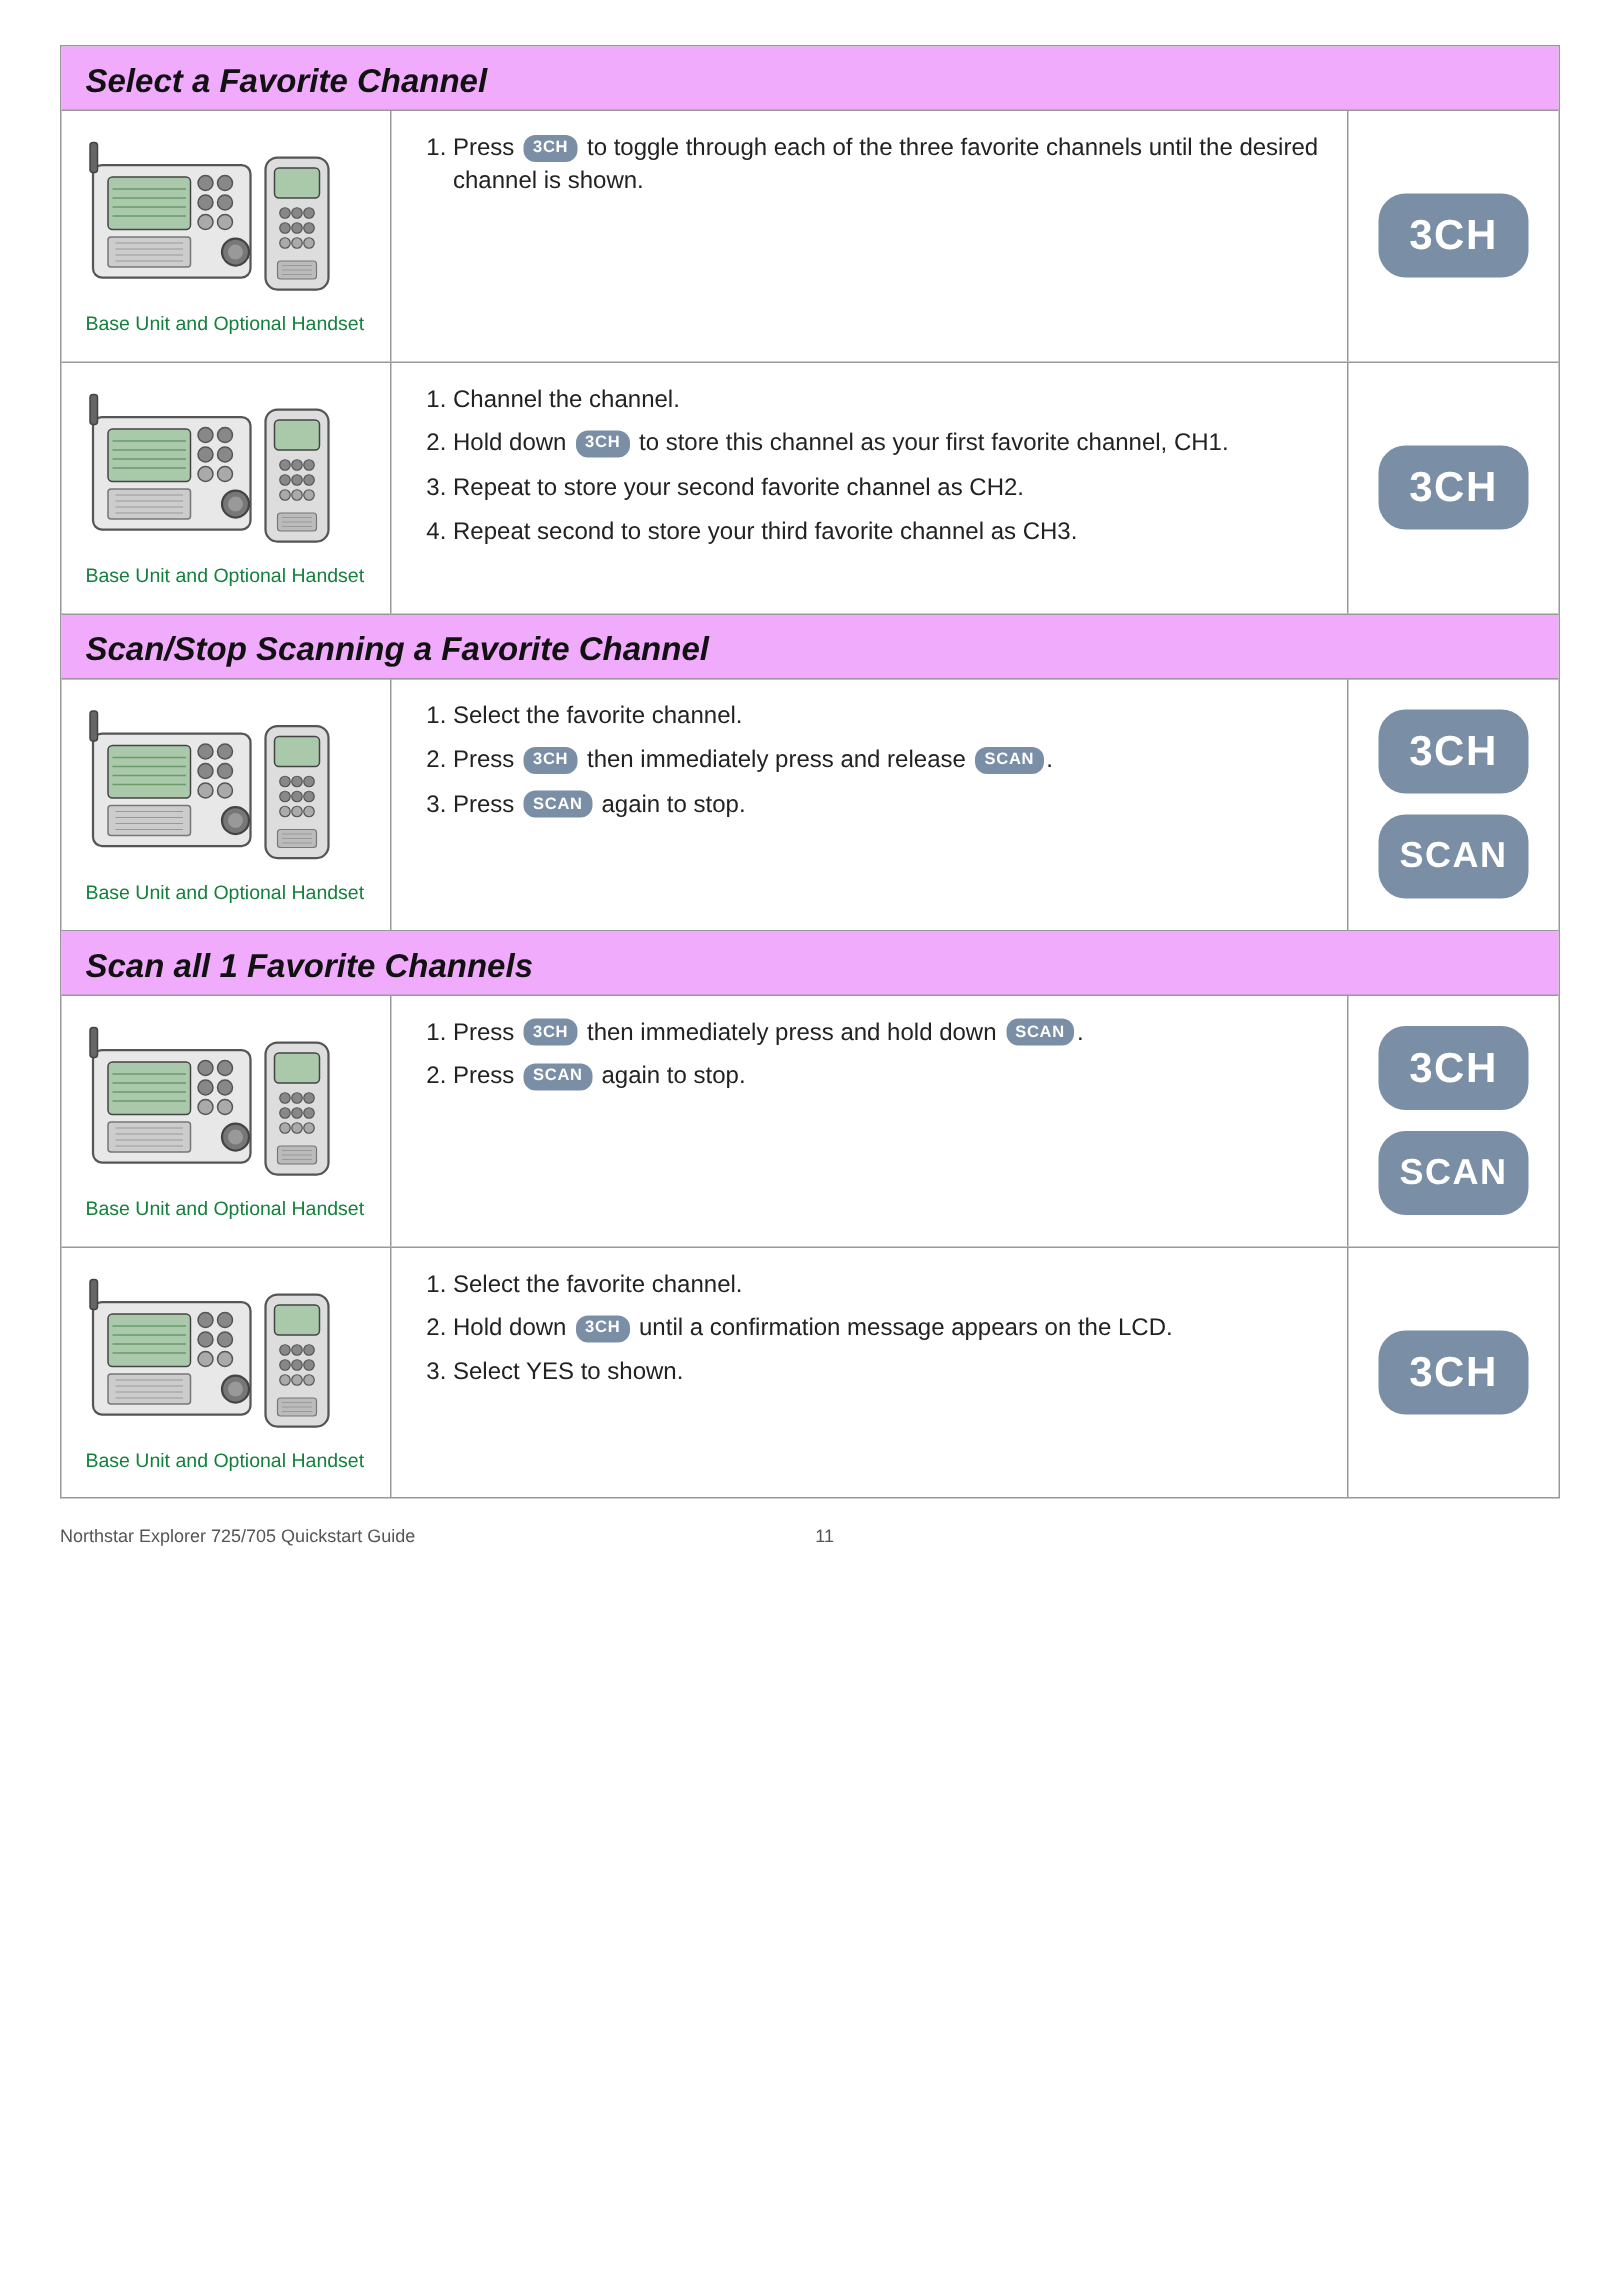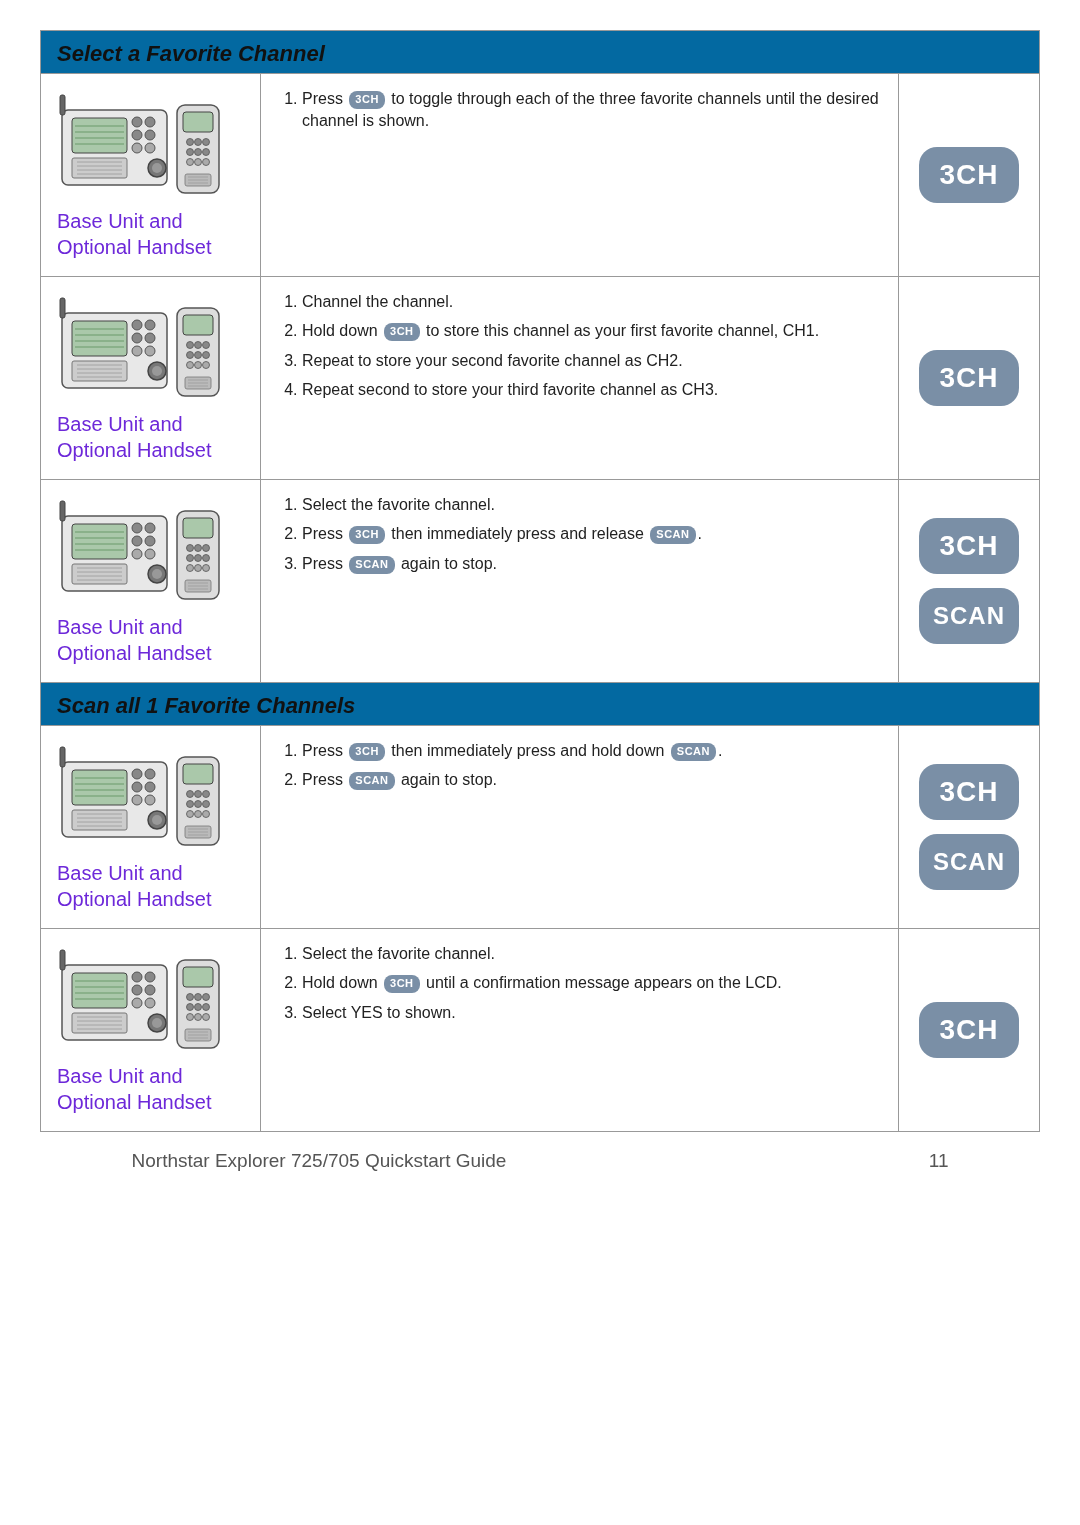--- a/index.html
+++ b/index.html
@@ -15,21 +15,21 @@
       border: 1.5px solid #999;
       width: 100%;
     }
     .section {
       border-bottom: 1.5px solid #999;
     }
     .section:last-child {
       border-bottom: none;
     }
     .section-header {
-      background: #0369a1;
+      background: #f0abfc;
       padding: 10px 16px 6px 16px;
       border-bottom: 1.5px solid #999;
     }
     .section-header h2 {
       font-size: 22px;
       font-weight: 900;
       font-style: italic;
       color: #111;
     }
     .section-body {
@@ -50,22 +50,22 @@
     }
     .device-img {
       width: 170px;
       height: 110px;
       display: flex;
       align-items: center;
       justify-content: center;
       margin-bottom: 8px;
     }
     .device-label {
-      font-size: 20px;
-      color: #6d28d9;
+      font-size: 13px;
+      color: #15803d;
       line-height: 1.3;
     }
     .col-instructions {
       flex: 1;
       padding: 14px 18px;
       border-right: 1.5px solid #999;
     }
     .col-instructions ol {
       margin-left: 23px;
     }
@@ -120,23 +120,23 @@
       font-weight: bold;
       border-radius: 8px;
       padding: 2px 6px;
       min-width: 30px;
       height: 18px;
       vertical-align: middle;
       margin: 0 2px;
       letter-spacing: 0.5px;
     }
     .footer {
-      text-align: center;
+      text-align: left;
       padding: 18px 0 10px 0;
-      font-size: 19px;
+      font-size: 12px;
       color: #555;
     }
     
     svg.radio-device {
       width: 170px;
       height: 110px;
     }
   </style>
 </head>
 <body>
@@ -274,20 +274,23 @@
             <li>Repeat second to store your third favorite channel as CH3.</li>
           </ol>
         </div>
         <div class="col-button">
           <div class="btn-3ch">3CH</div>
         </div>
       </div>
     </div>
 
     <div class="section">
+      <div class="section-header">
+        <h2>Scan/Stop Scanning a Favorite Channel</h2>
+      </div>
       <div class="section-body">
         <div class="col-device">
           <div class="device-img">
             <svg class="radio-device" viewBox="0 0 170 110" xmlns="http://www.w3.org/2000/svg">
 
     <rect x="5" y="20" width="105" height="75" rx="6" ry="6" fill="#e8e8e8" stroke="#555" stroke-width="1.5"></rect>
 
     <rect x="15" y="28" width="55" height="35" rx="3" fill="#aac8aa" stroke="#444" stroke-width="1"></rect>
 
     <line x1="18" y1="36" x2="67" y2="36" stroke="#6a9a6a" stroke-width="1"></line>

